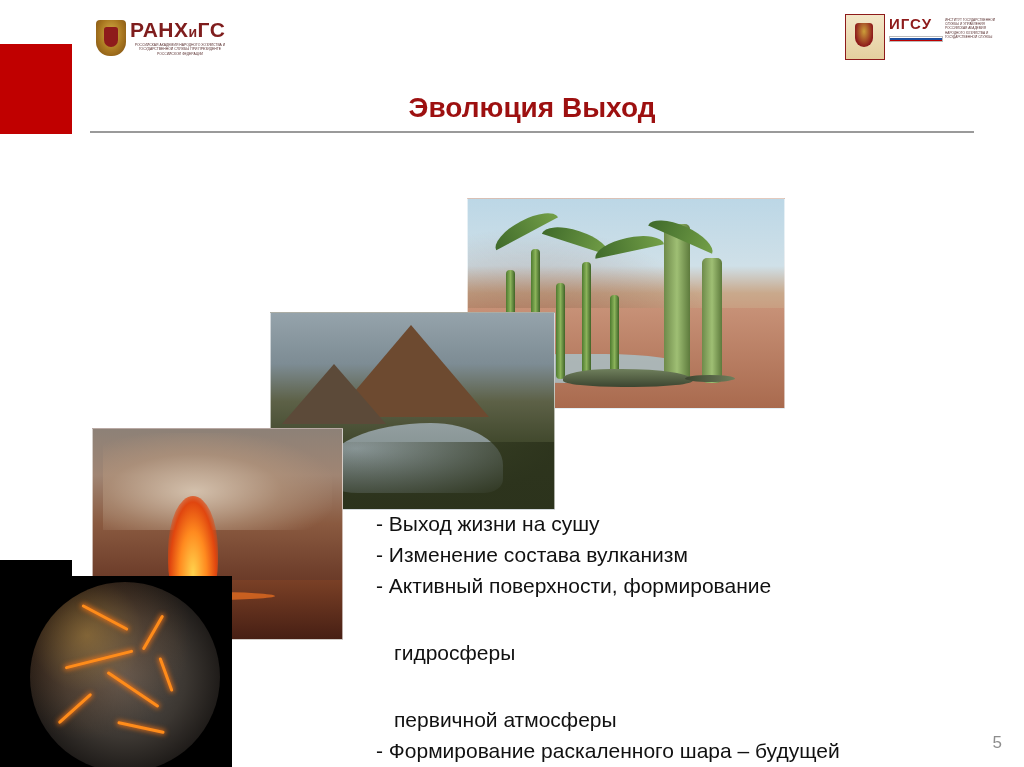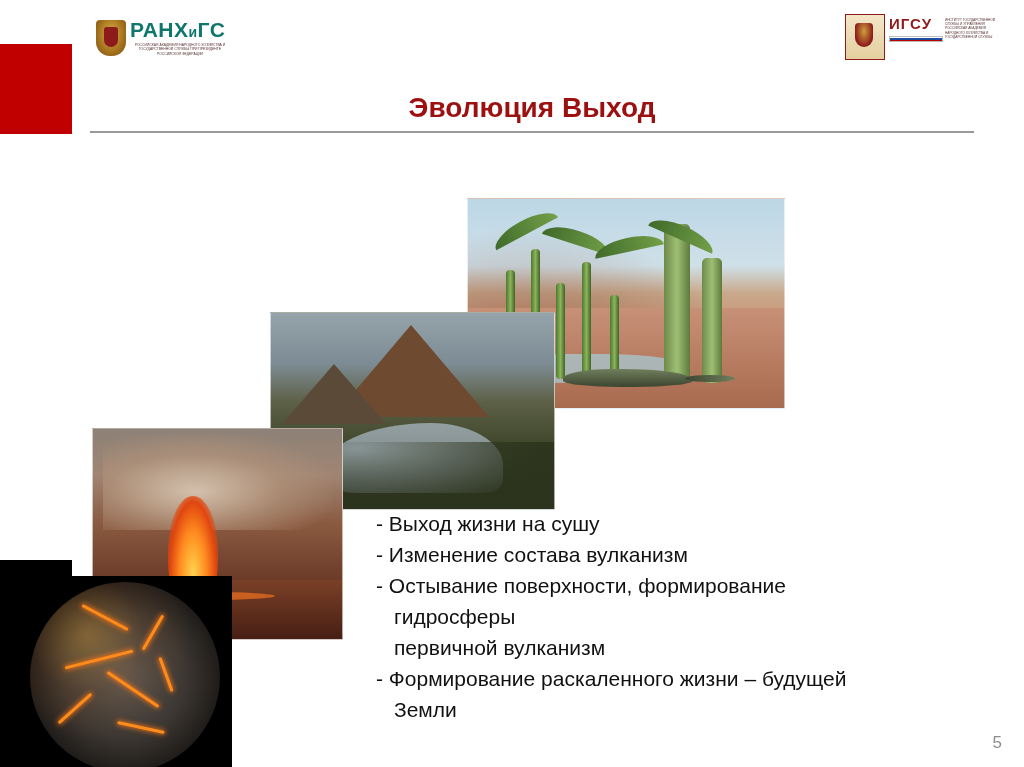--- a/index.html
+++ b/index.html
@@ -62,21 +62,21 @@
     height: 20px;
     background: #8e1b1b;
     border-radius: 3px 3px 8px 8px;
   }
   .logo-ranepa .word {
     position: absolute;
     left: 34px;
     top: 0px;
     font-size: 21px;
     font-weight: bold;
-    color: #0f766e;
+    color: #7f1d1d;
     letter-spacing: 0.5px;
   }
   .logo-ranepa .word .small {
     font-size: 14px;
   }
   .logo-ranepa .sub {
     position: absolute;
     left: 34px;
     top: 25px;
     width: 100px;
@@ -352,20 +352,21 @@
     width: 620px;
     font-size: 21px;
     line-height: 31px;
     color: #111111;
   }
   .bullets .line {
     white-space: pre;
   }
   .bullets .line.cont {
     padding-left: 18px;
+    margin-top: 36px;
   }
 
   
   .page-number {
     position: absolute;
     right: 22px;
     bottom: 14px;
     font-size: 17px;
     color: #8d8d8d;
   }
@@ -432,22 +433,22 @@
       <div class="crack" style="left:12%; top:66%; width:44px; height:3px; transform:rotate(-42deg);"></div>
       <div class="crack" style="left:54%; top:26%; width:40px; height:3px; transform:rotate(-60deg);"></div>
       <div class="crack" style="left:46%; top:76%; width:48px; height:3px; transform:rotate(12deg);"></div>
       <div class="crack" style="left:62%; top:48%; width:36px; height:3px; transform:rotate(70deg);"></div>
     </div>
   </div>
 
   <div class="bullets">
     <div class="line">- Выход жизни на сушу</div>
     <div class="line">- Изменение состава вулканизм</div>
-    <div class="line">- Остывание поверхности, формирование</div>
+    <div class="line">- Активный поверхности, формирование</div>
     <div class="line cont">гидросферы</div>
-    <div class="line cont">первичной вулканизм</div>
-    <div class="line">- Формирование раскаленного жизни – будущей</div>
+    <div class="line cont">первичной атмосферы</div>
+    <div class="line">- Формирование раскаленного шара – будущей</div>
     <div class="line cont">Земли</div>
   </div>
 
   <div class="page-number">5</div>
 
 </div>
 
 </body></html>

